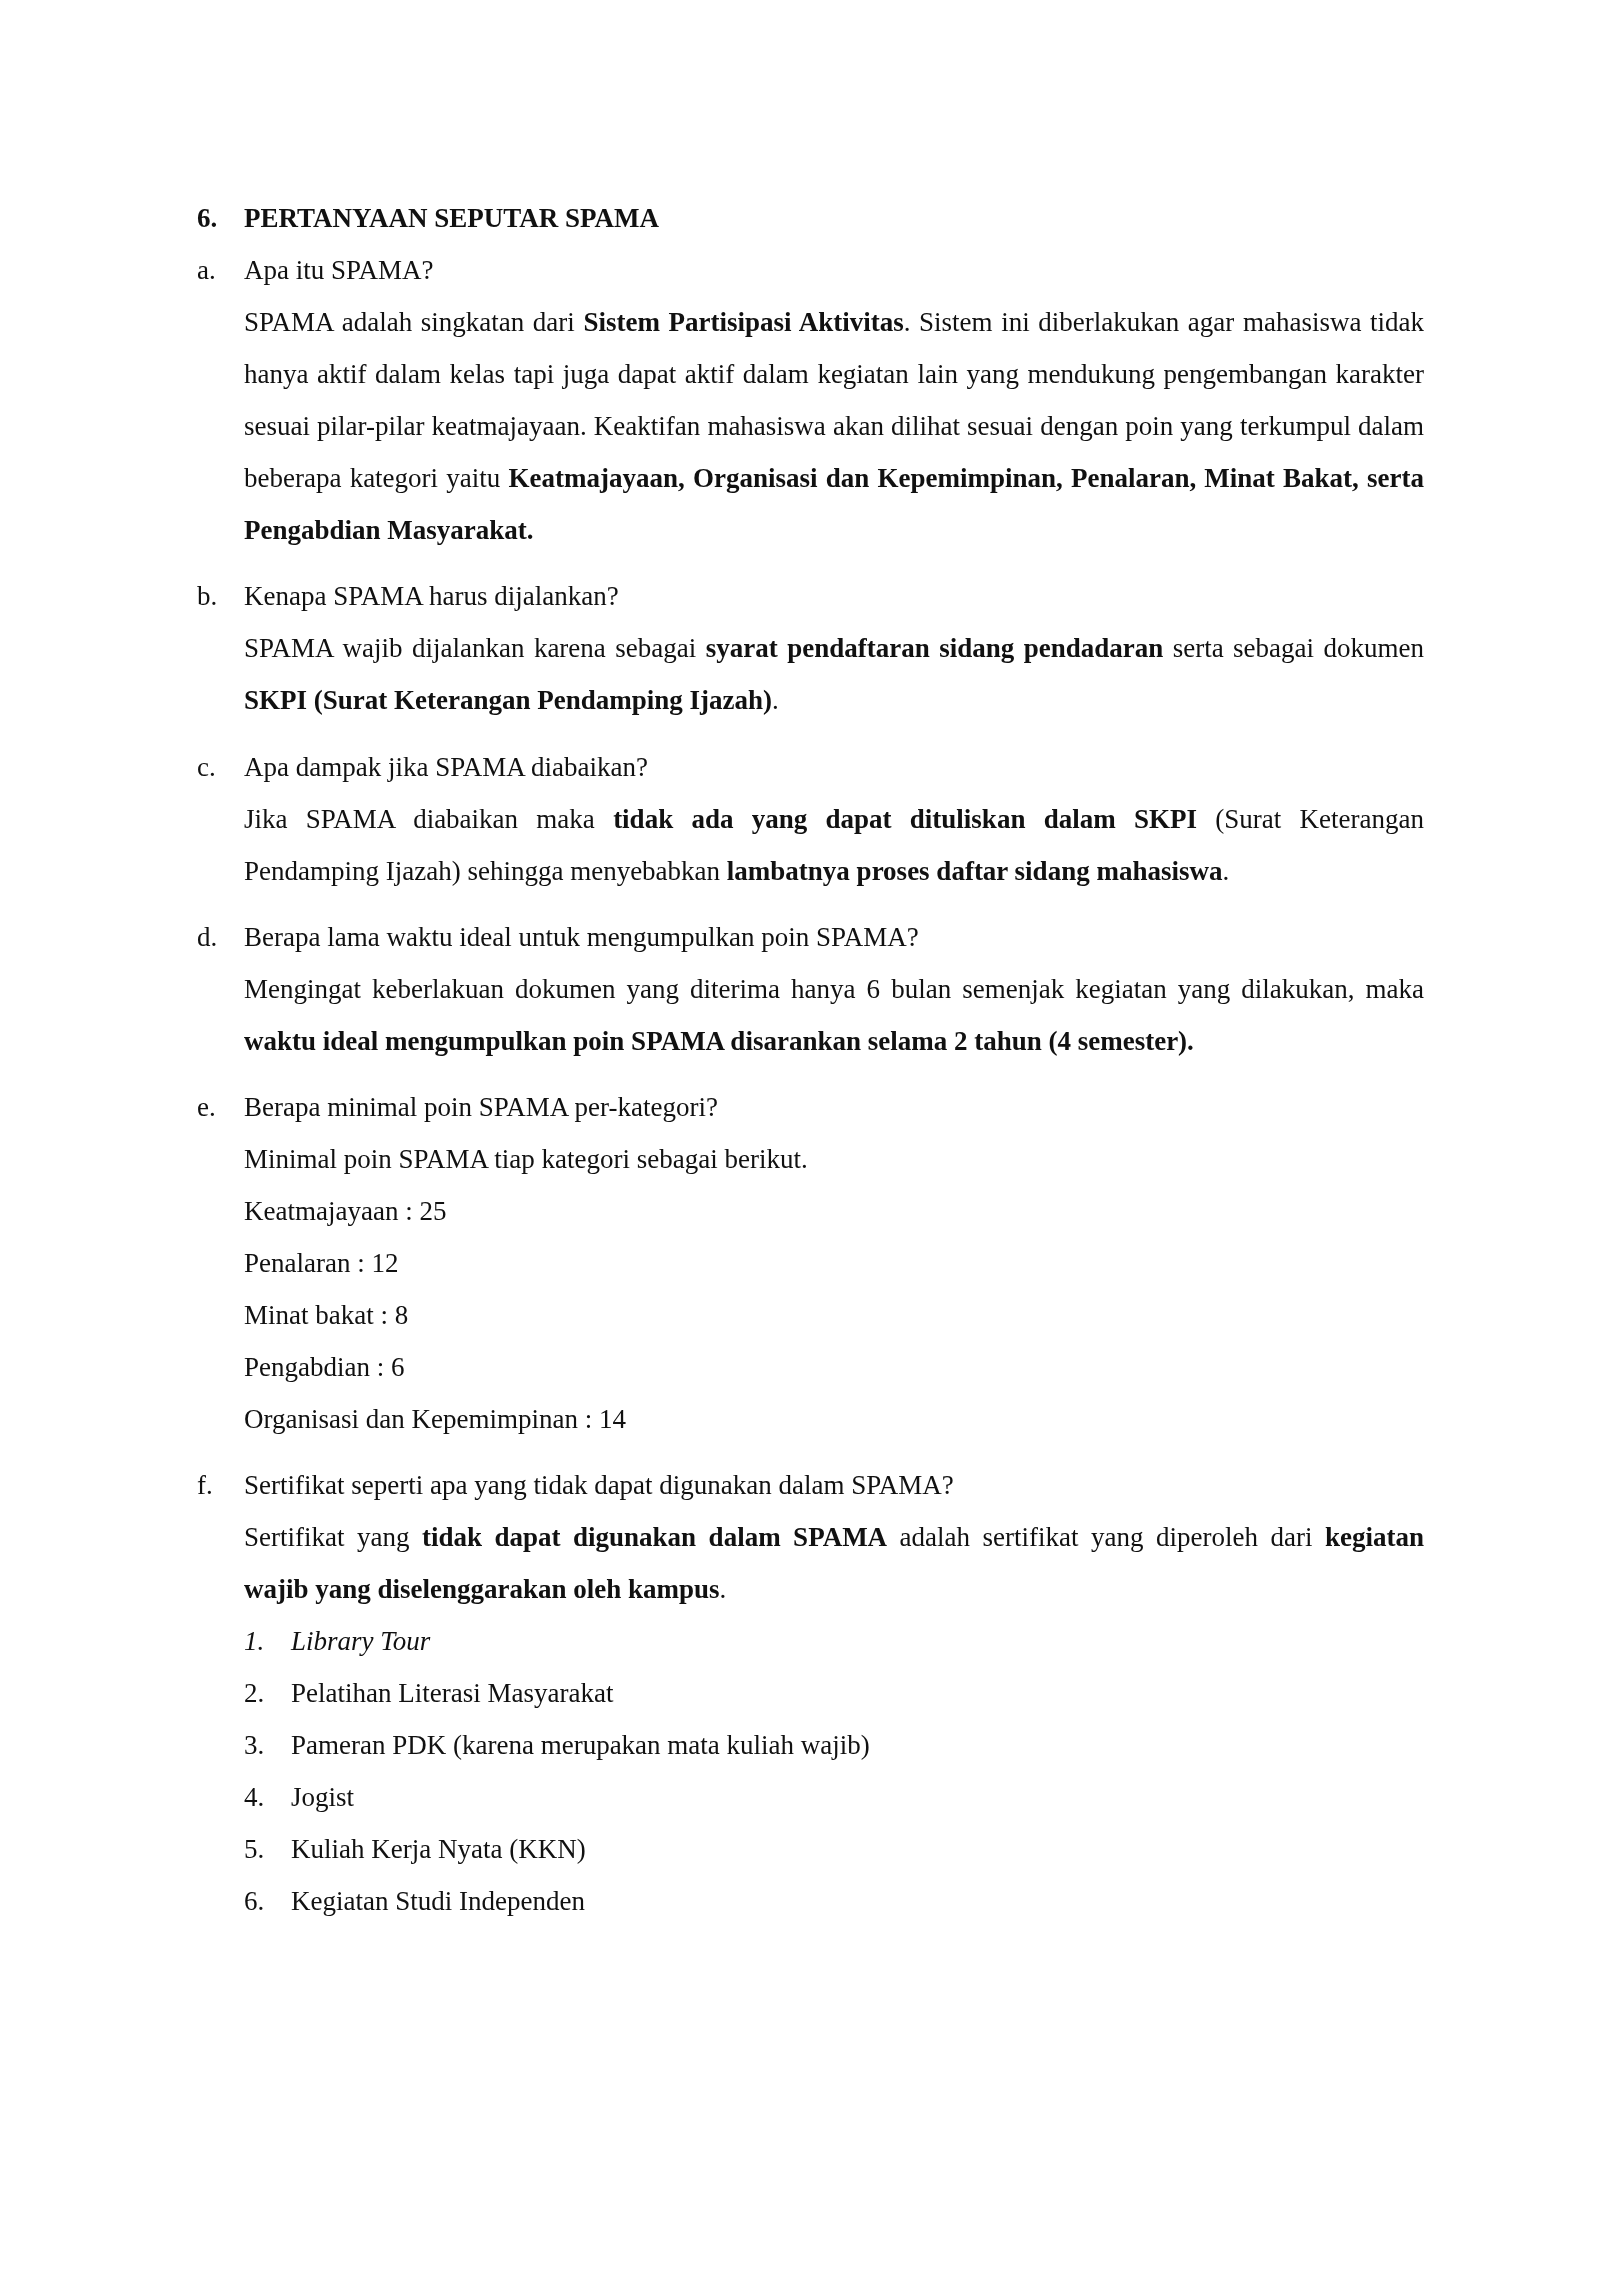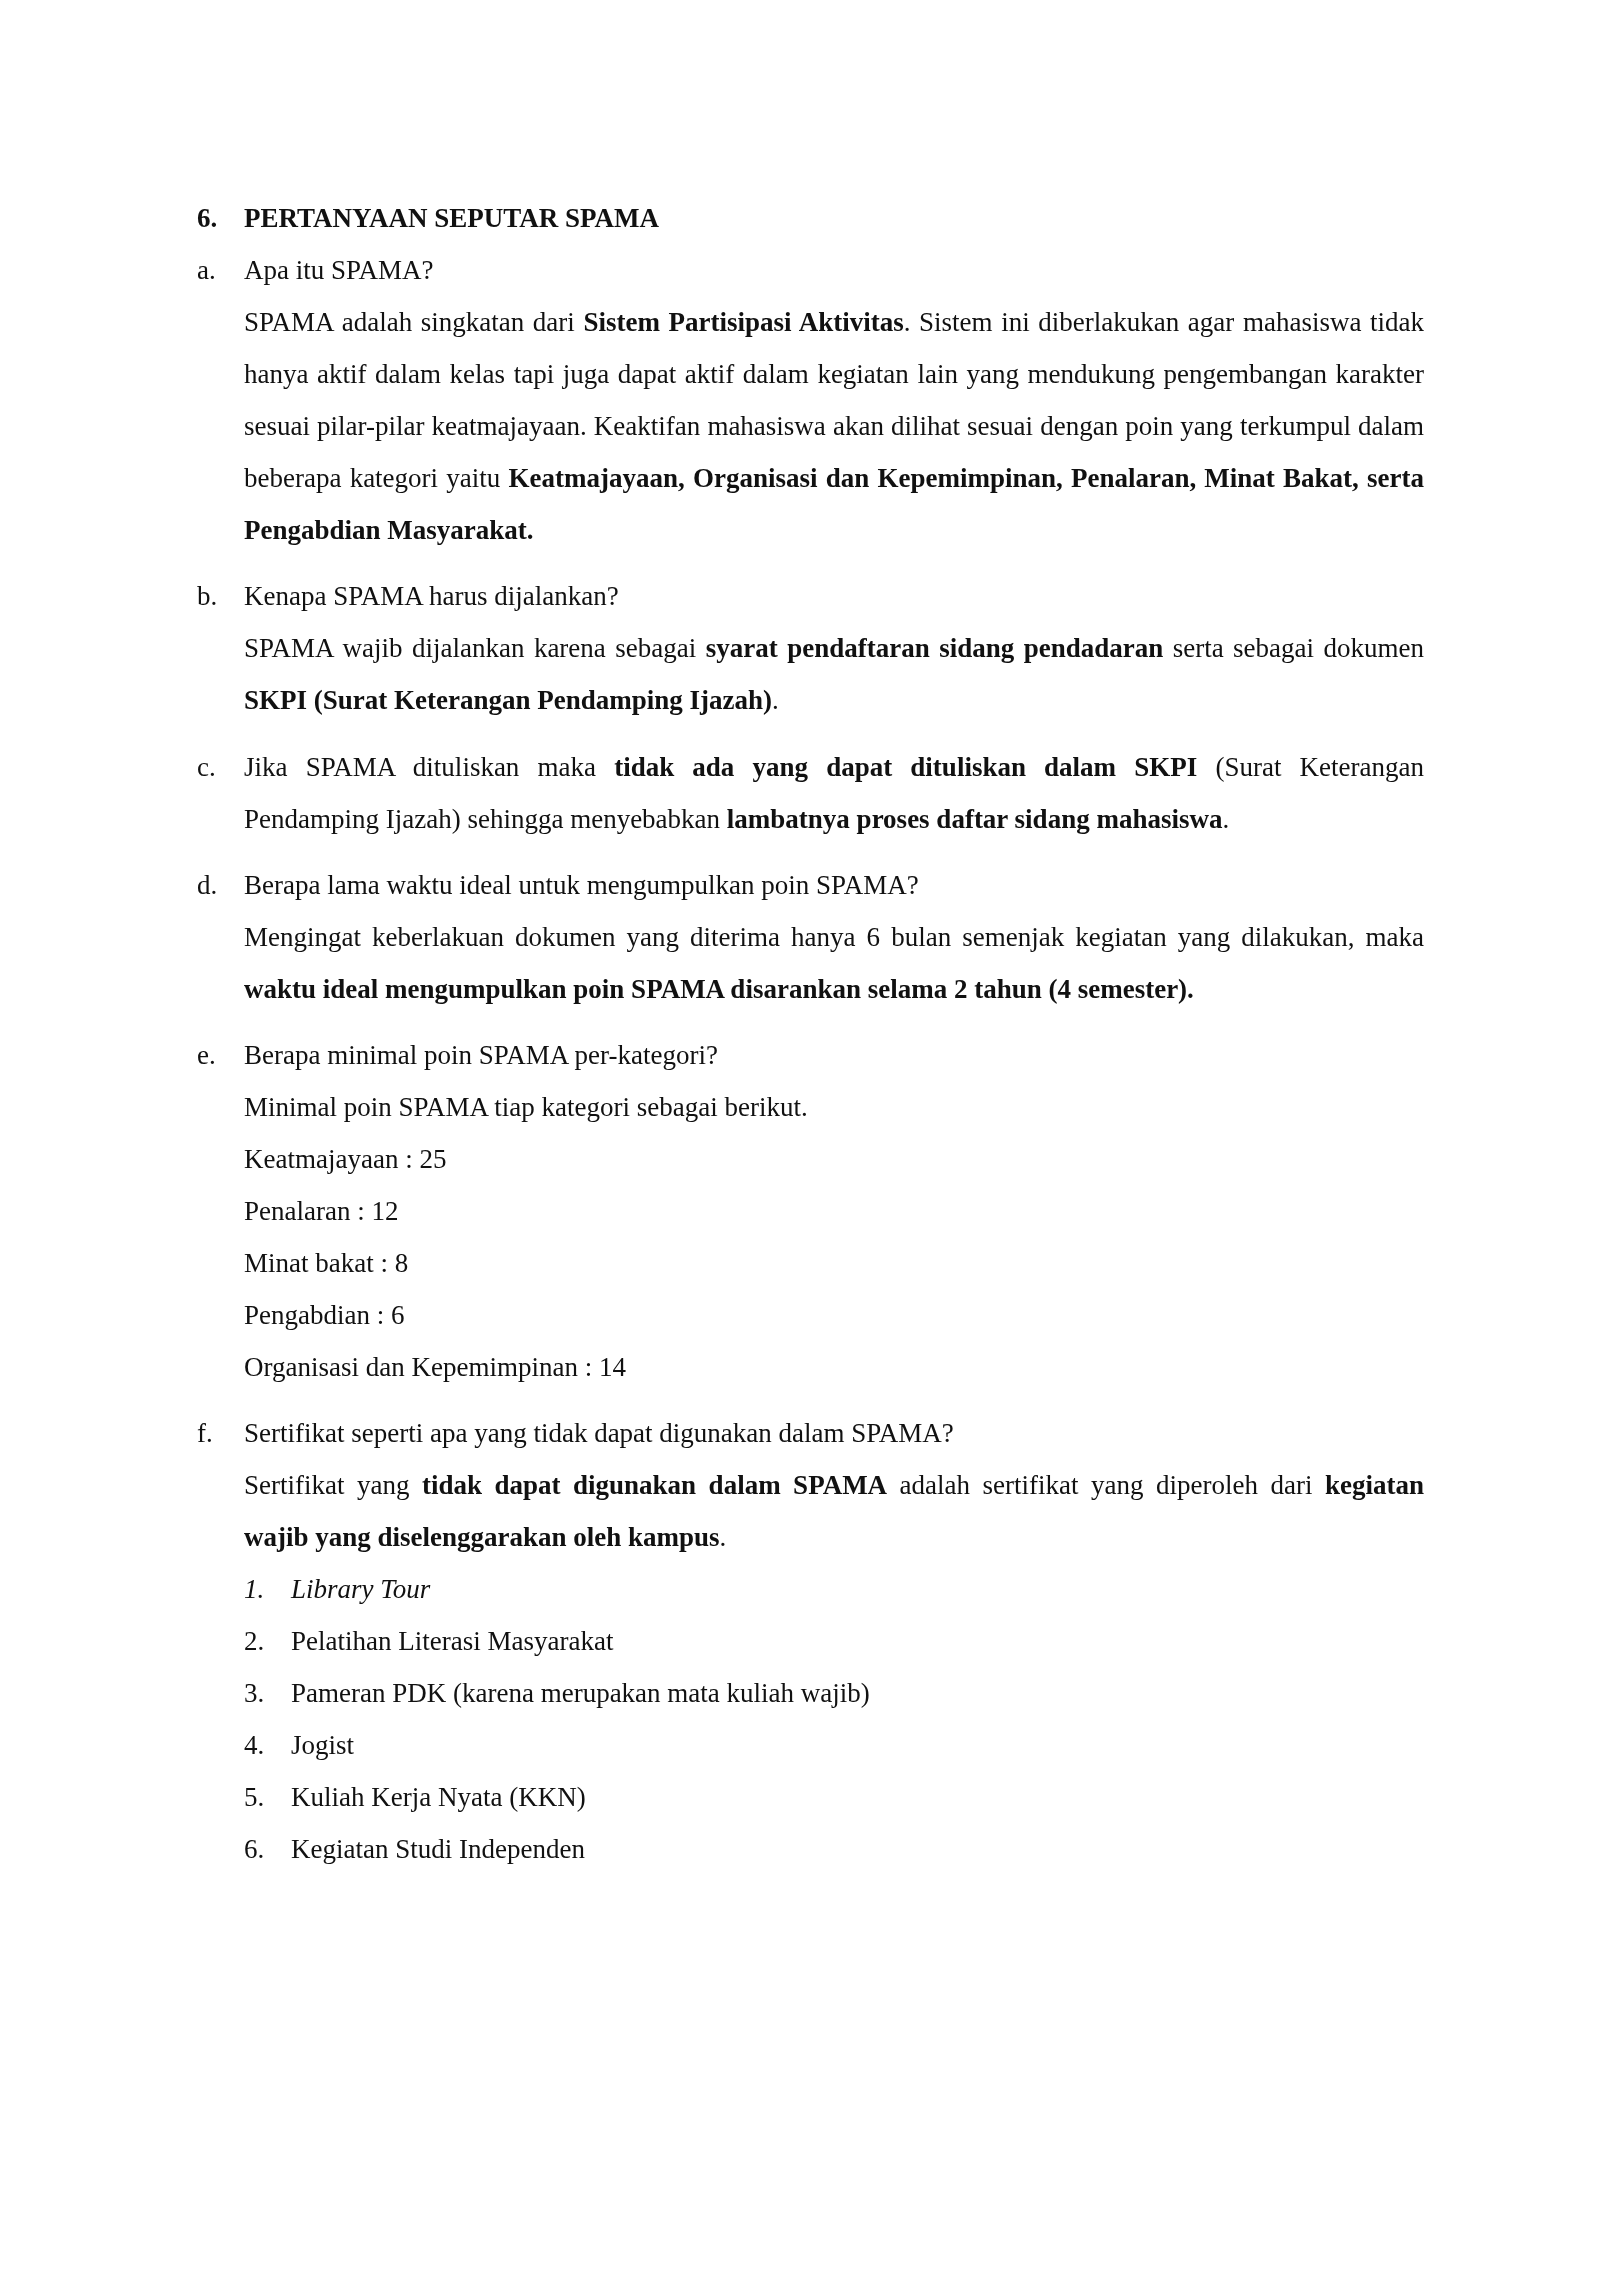--- a/index.html
+++ b/index.html
@@ -49,22 +49,23 @@
         <div class="q">Kenapa SPAMA harus dijalankan?</div>
         <div class="para">
           <span>SPAMA wajib dijalankan karena sebagai </span><b>syarat pendaftaran sidang pendadaran</b><span> serta sebagai dokumen </span><b>SKPI (Surat Keterangan Pendamping Ijazah)</b><span>.</span>
         </div>
       </div>
     </div>
 
     <div class="row item">
       <span class="marker">c.</span>
       <div class="body-col">
+        <div class="q">Apa dampak jika SPAMA diabaikan?</div>
         <div class="para">
-          <span>Jika SPAMA dituliskan maka </span><b>tidak ada yang dapat dituliskan dalam SKPI</b><span> (Surat Keterangan Pendamping Ijazah) sehingga menyebabkan </span><b>lambatnya proses daftar sidang mahasiswa</b><span>.</span>
+          <span>Jika SPAMA diabaikan maka </span><b>tidak ada yang dapat dituliskan dalam SKPI</b><span> (Surat Keterangan Pendamping Ijazah) sehingga menyebabkan </span><b>lambatnya proses daftar sidang mahasiswa</b><span>.</span>
         </div>
       </div>
     </div>
 
     <div class="row item">
       <span class="marker">d.</span>
       <div class="body-col">
         <div class="q">Berapa lama waktu ideal untuk mengumpulkan poin SPAMA?</div>
         <div class="para">
           <span>Mengingat keberlakuan dokumen yang diterima hanya 6 bulan semenjak kegiatan yang dilakukan, maka </span><b>waktu ideal mengumpulkan poin SPAMA disarankan selama 2 tahun (4 semester).</b>

